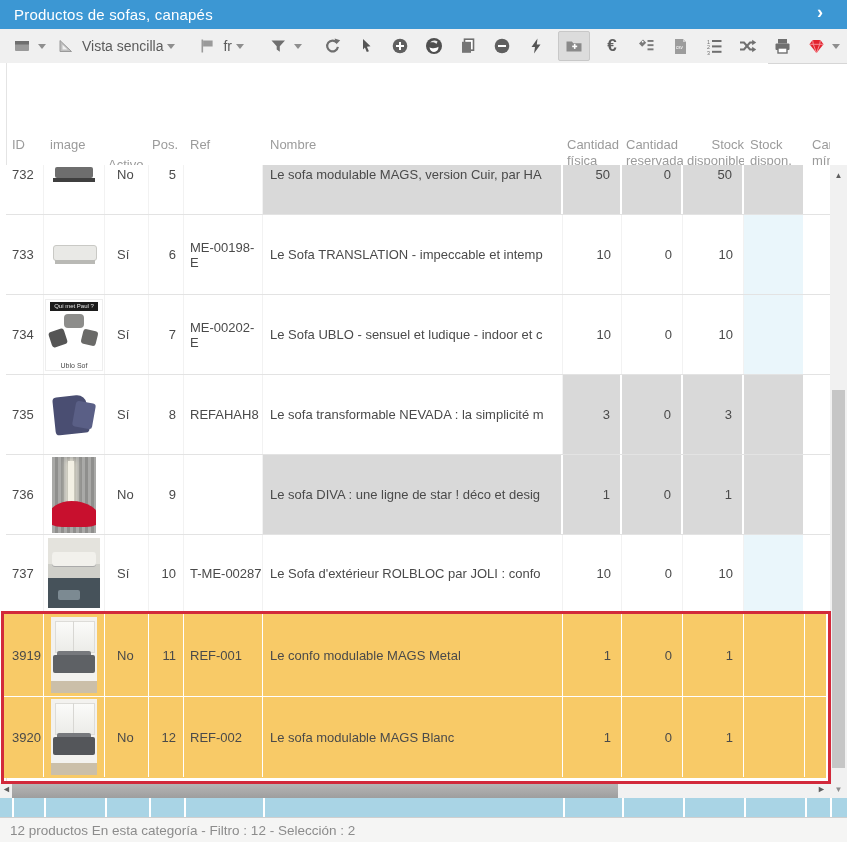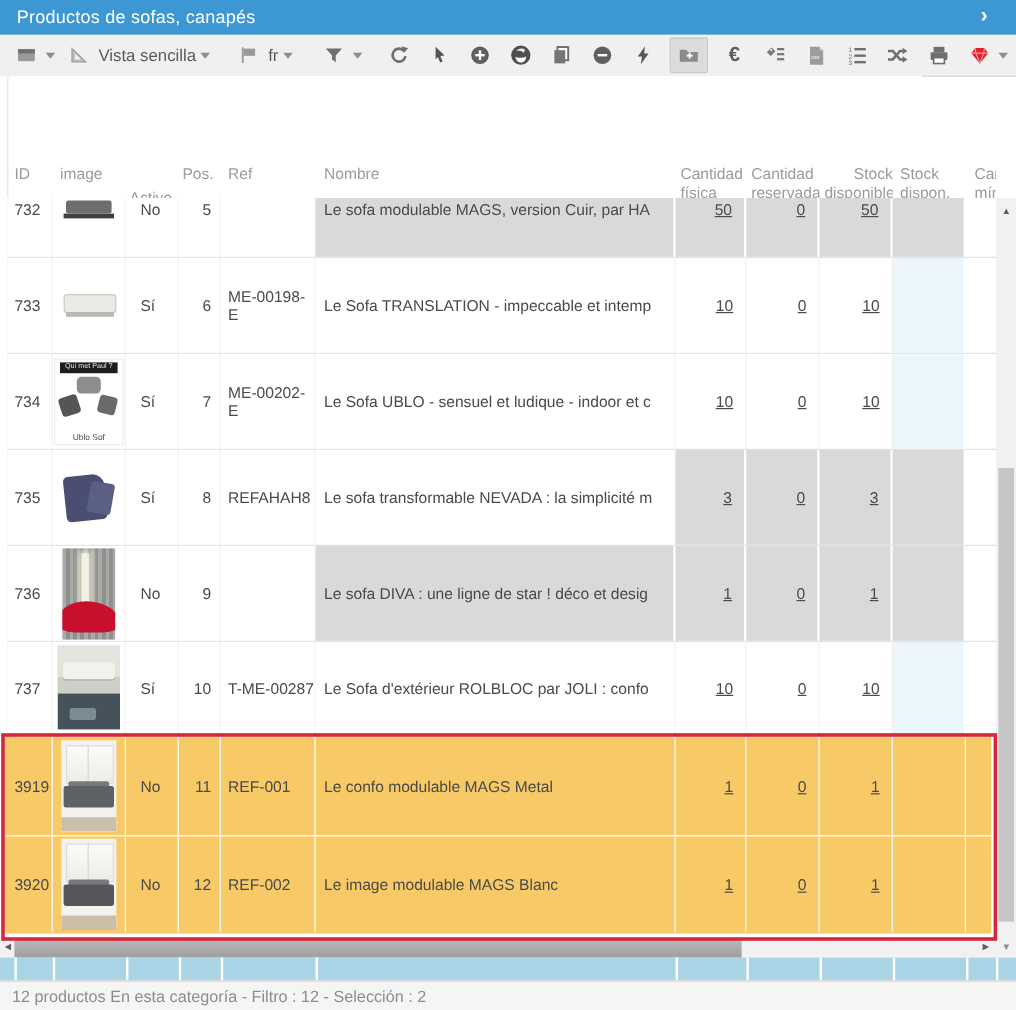--- a/index.html
+++ b/index.html
@@ -32,21 +32,21 @@
   .cimg{width:61px;justify-content:center;}
   .cact{width:44px;padding-left:12px;}
   .cpos{width:35px;justify-content:flex-end;padding-right:7px;}
   .cref{width:79px;padding-left:6px;}
   .cnom{width:300px;padding-left:7px;white-space:nowrap;}
   .cf{width:59px;}
   .cr{width:61px;}
   .cd{width:61px;}
   .cpm{width:61px;}
   .cmin{width:25px;border-right:none;}
-  .num{justify-content:flex-end;padding-right:10px;text-decoration:underline;}
+  .num{justify-content:flex-end;padding-right:10px;}
   .g{background:#D9D9D9;border-right:2px solid #fff;}
   .bl{background:#EAF6FB;border-right:2px solid #fff;}
 
   
   .headzone{position:absolute;left:0;top:63px;width:768px;height:102px;background:#fff;}
   .gridline-left{position:absolute;left:6px;top:63px;width:1px;height:718px;background:#E4E4E4;}
   .hrow{position:absolute;left:6px;top:74px;width:824px;display:flex;overflow:hidden;}
   .hcell{flex:none;box-sizing:border-box;font-size:13px;line-height:16px;color:#9B9B9B;
          overflow:hidden;white-space:nowrap;}
   .hcell.wrap{white-space:normal;}
@@ -486,21 +486,21 @@
             <div class="win"></div>
             <div class="mul"></div>
             <div class="sofa2"></div>
             <div class="sofa"></div>
             <div class="floor"></div>
           </div>
         </div>
       <div class="cell cact">No</div>
       <div class="cell cpos">12</div>
       <div class="cell cref">REF-002</div>
-      <div class="cell cnom">Le image modulable MAGS Blanc</div>
+      <div class="cell cnom">Le sofa modulable MAGS Blanc</div>
       <div class="cell cf num">1</div>
       <div class="cell cr num">0</div>
       <div class="cell cd num">1</div>
       <div class="cell cpm"></div>
       <div class="cell sel-cmin"></div>
     </div>
   </div>
   <div class="selborder"></div>
 
   <div class="vscroll">

